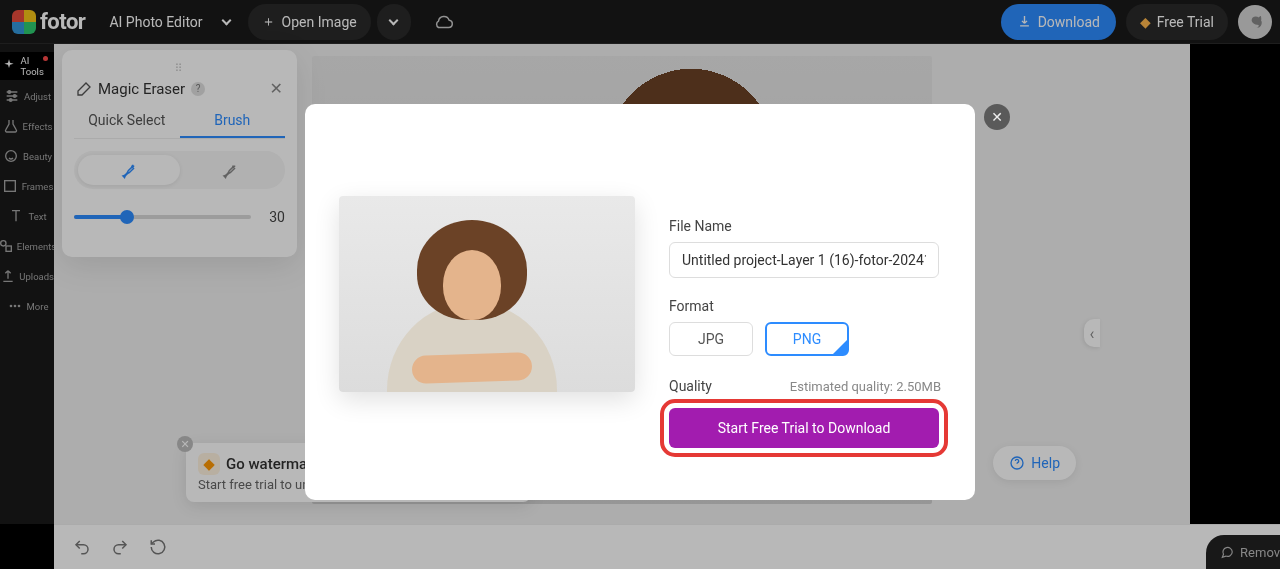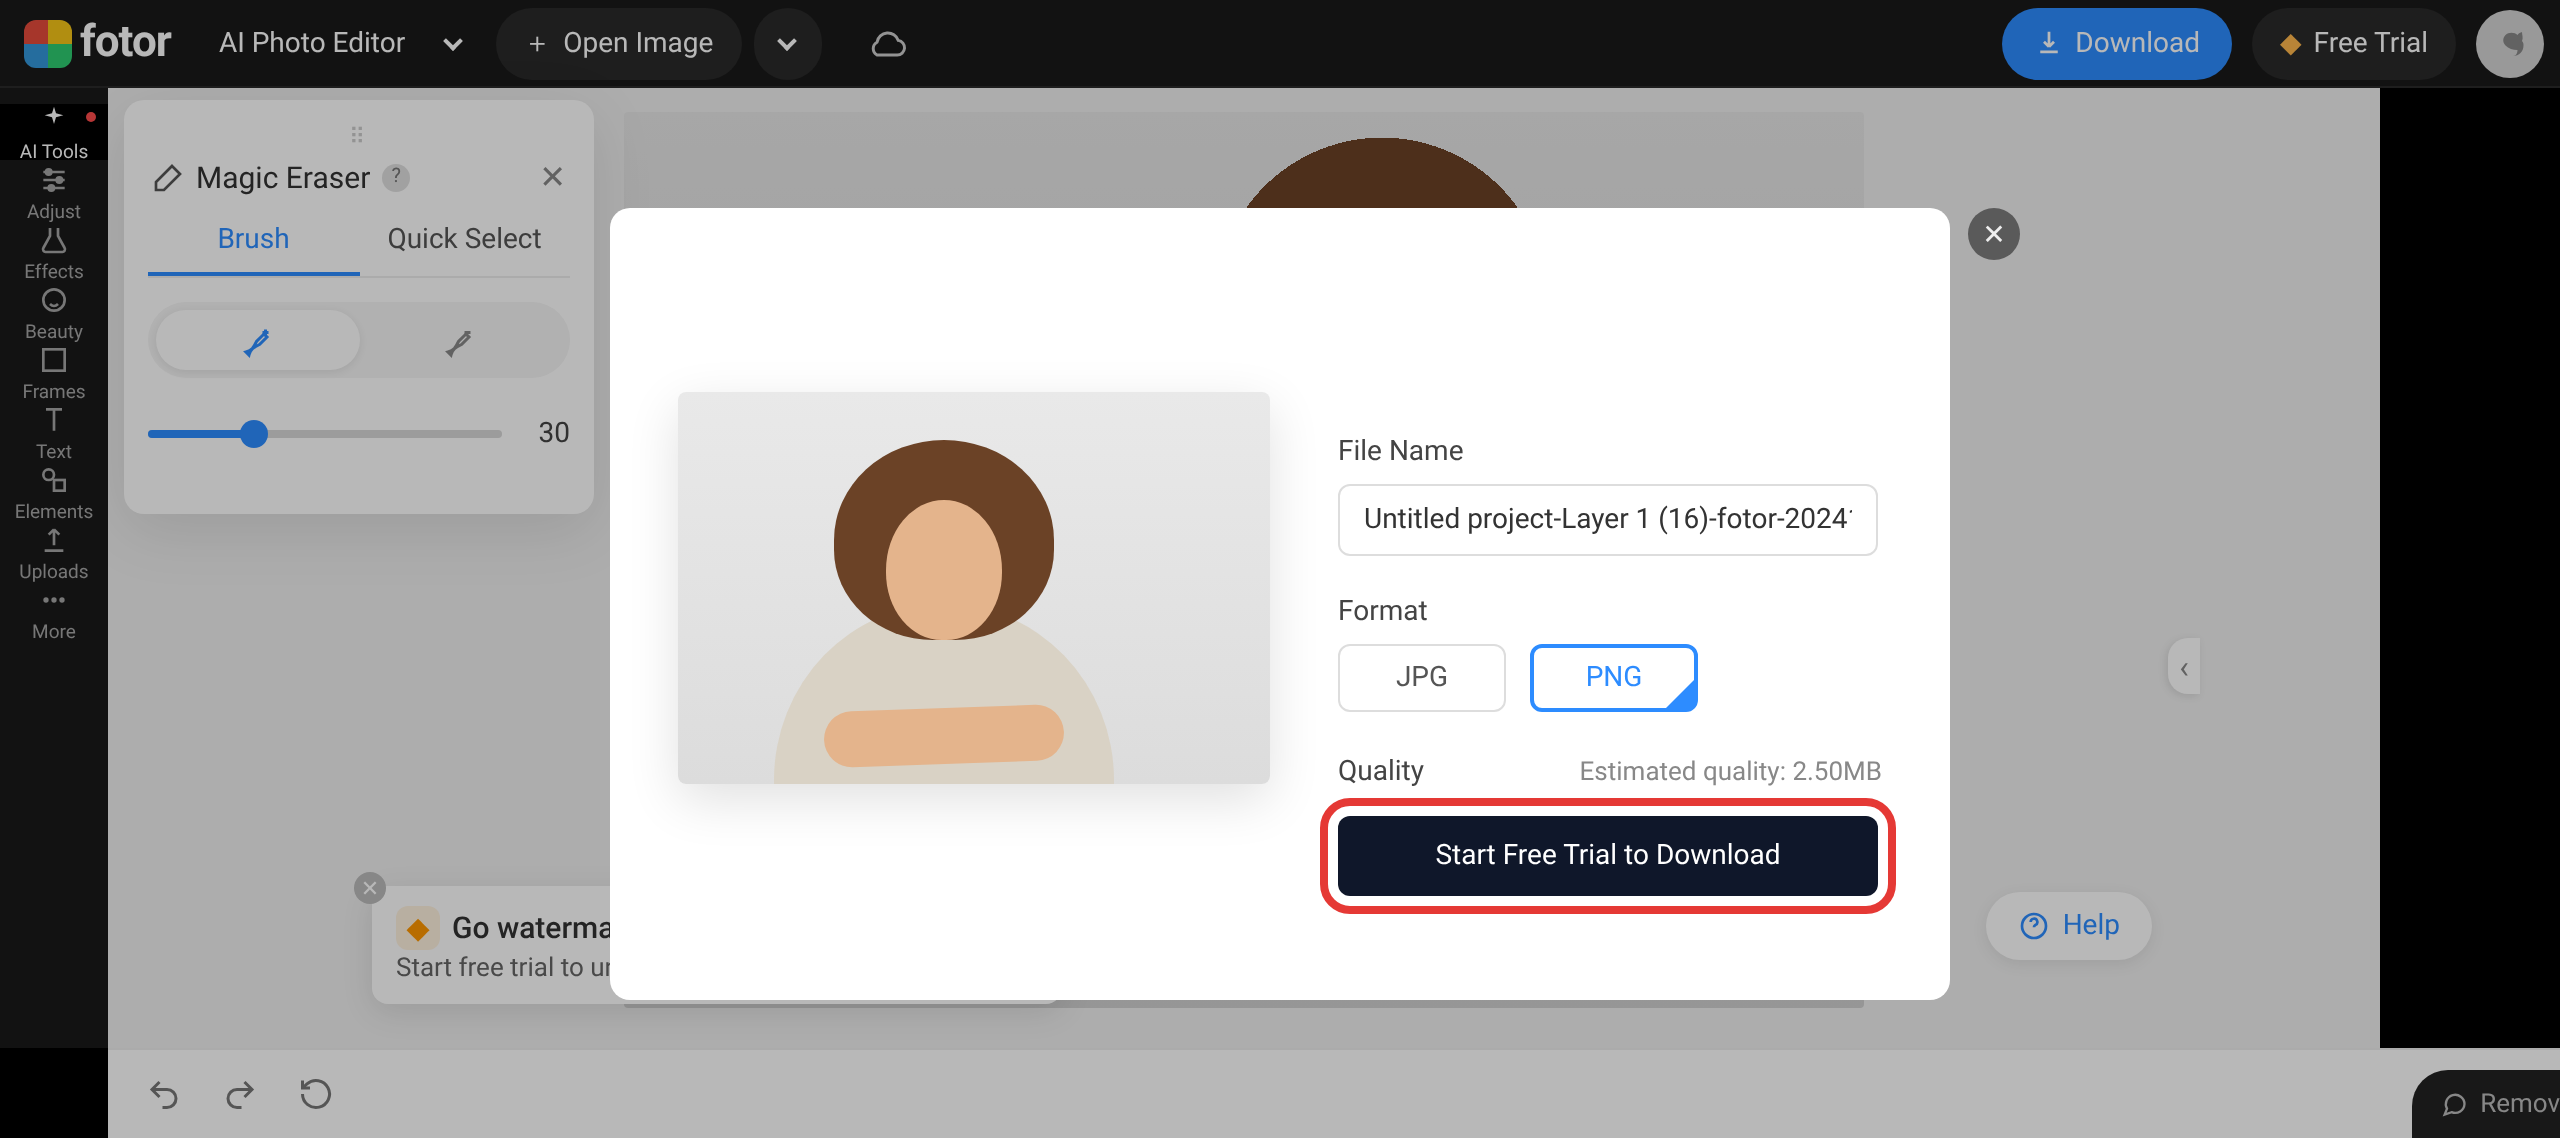--- a/index.html
+++ b/index.html
@@ -18,21 +18,21 @@
 .cloud-btn { margin-left: 18px; width: 30px; height: 30px; display: flex; align-items: center; justify-content: center; cursor: pointer; }
 .topbar-right { margin-left: auto; display: flex; align-items: center; gap: 10px; }
 .dl-btn { background: #2d8cff; color: #fff; border: none; border-radius: 18px; height: 36px; padding: 0 16px; display: flex; align-items: center; gap: 6px; font-size: 14px; cursor: pointer; }
 .trial-btn { background: #2a2a2a; color: #fff; border: none; border-radius: 18px; height: 36px; padding: 0 14px; display: flex; align-items: center; gap: 6px; font-size: 14px; cursor: pointer; }
 .diamond { color: #ffb84d; }
 .avatar { width: 34px; height: 34px; border-radius: 50%; background: #d5d5d5; display: flex; align-items: center; justify-content: center; cursor: pointer; }
 .avatar svg { width: 18px; height: 18px; }
 
 
 .leftnav { position: absolute; left: 0; top: 44px; bottom: 45px; width: 54px; background: #1a1a1a; display: flex; flex-direction: column; align-items: center; padding-top: 8px; gap: 2px; }
-.leftnav .nav-item { width: 100%; height: 28px; display: flex; flex-direction: column; align-items: center; justify-content: space-between; color: #a5a5a5; gap: 3px; cursor: pointer; font-size: 9.5px; }
+.leftnav .nav-item { width: 100%; height: 28px; display: flex; flex-direction: row; align-items: center; justify-content: center; color: #a5a5a5; gap: 3px; cursor: pointer; font-size: 9.5px; }
 .leftnav .nav-item.active { background: #000; color: #fff; position: relative; }
 .leftnav .nav-item.active::after { content:''; position:absolute; top:4px; right:6px; width:5px; height:5px; background:#ff4d4d; border-radius:50%; }
 .nav-icon { width: 18px; height: 18px; display:flex; align-items:center; justify-content:center; }
 
 
 .canvas-area { position: absolute; left: 54px; top: 44px; right: 90px; bottom: 45px; background: #f0f0f0; }
 .photo-bg { position: absolute; left: 258px; top: 12px; width: 620px; height: 448px; background: linear-gradient(#e8e8e8,#d0d0d0); border-radius: 2px; overflow:hidden; }
 .photo-bg .hair { position:absolute; top:0; left:45%; width:200px; height:120px; background: radial-gradient(circle at 50% 80%, #6b4226 0 60%, transparent 60%); border-radius:50%; }
 
 
@@ -88,21 +88,21 @@
 
 .form { margin-left: 34px; flex:1; display:flex; flex-direction:column; padding-top: 62px; justify-content: center; }
 .f-label { font-size:14px; color:#444; margin-bottom:8px; }
 .f-input { width:270px; height:36px; border:1px solid #ddd; border-radius:6px; padding: 0 12px; font-size:14px; color:#333; }
 .f-row { display:flex; gap:12px; }
 .fmt { width:84px; height:34px; border:1px solid #ddd; border-radius:6px; display:flex; align-items:center; justify-content:center; font-size:14px; color:#555; cursor:pointer; position:relative; }
 .fmt.active { border:2px solid #2d8cff; color:#2d8cff; }
 .fmt.active::after { content:''; position:absolute; right:0; bottom:0; width:0; height:0; border-style:solid; border-width:0 0 14px 14px; border-color: transparent transparent #2d8cff transparent; }
 .quality-row { display:flex; justify-content:space-between; align-items:center; margin-top:22px; }
 .est { font-size:13px; color:#888; }
-.trial-dl { margin-top:14px; width:270px; height:40px; background:#0f172a; color:#fff; border:none; border-radius:6px; font-size:14px; cursor:pointer; outline:4px solid #e53935; outline-offset:5px; }
+.trial-dl { margin-top:14px; width:270px; height:40px; background:#a21caf; color:#fff; border:none; border-radius:6px; font-size:14px; cursor:pointer; outline:4px solid #e53935; outline-offset:5px; }
 
 
 .remove-chip { position:absolute; right:0; bottom:0; height:34px; background:#222; color:#bbb; border-radius: 18px 0 0 0; padding: 0 0 0 14px; display:flex; align-items:center; gap:6px; font-size:13px; }
 </style>
 </head>
 <body>
 
 <div class="topbar">
   <div class="logo">
     <div class="logo-icon"></div>
@@ -249,22 +249,22 @@
     <div class="panel-title">
       <svg width="16" height="16" viewBox="0 0 24 24" fill="none" stroke="#555" stroke-width="2">
           <path d="m15 3 6 6-12 12H3v-6Z"></path>
         </svg>
       <span>Magic Eraser</span>
       <span class="help-dot">?</span>
     </div>
     <span class="panel-close">✕</span>
   </div>
   <div class="tabs">
+    <div class="tab">Quick Select</div>
     <div class="tab active">Brush</div>
-    <div class="tab">Quick Select</div>
   </div>
   <div class="seg">
     <div class="seg-btn active">
       <svg width="18" height="18" viewBox="0 0 24 24" fill="none" stroke="#2d8cff" stroke-width="2">
           <path d="M4 20c4-1 5-3 7-7l5-5 2 2-5 5c-4 2-6 3-7 7Z"></path>
           <path d="M17 5v4M15 7h4"></path>
         </svg>
     </div>
     <div class="seg-btn">
       <svg width="18" height="18" viewBox="0 0 24 24" fill="none" stroke="#888" stroke-width="2">

